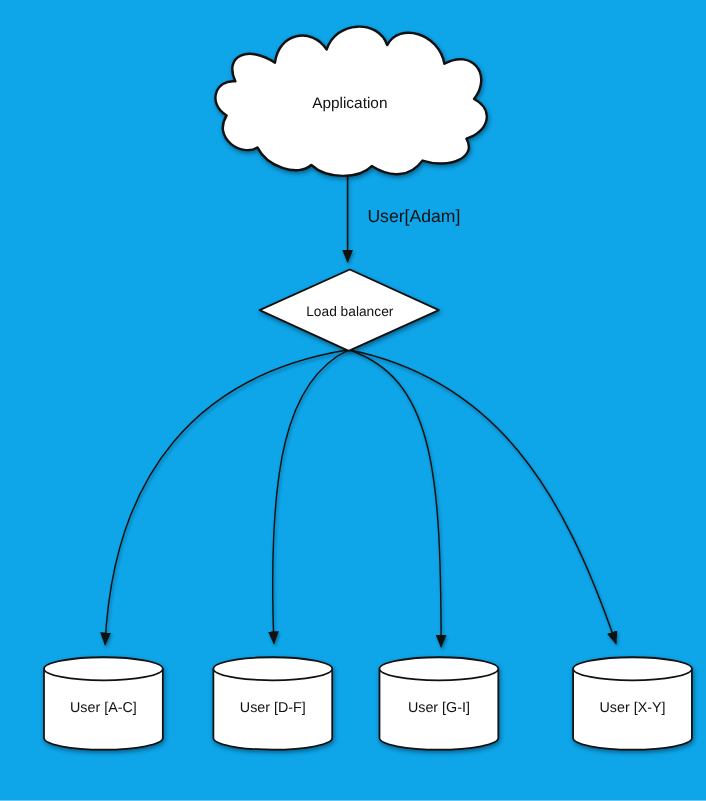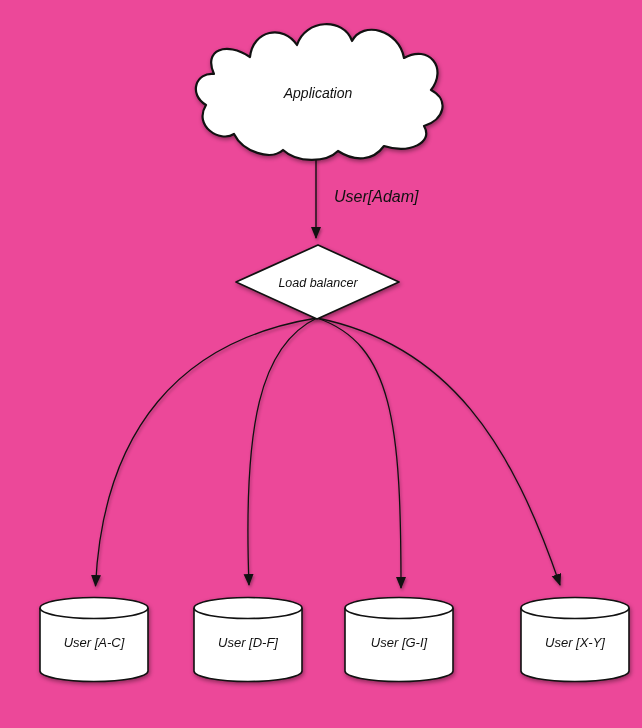--- a/index.html
+++ b/index.html
@@ -8,22 +8,21 @@
     background: #ffffff;
     width: 642px;
     height: 728px;
     overflow: hidden;
     font-family: "Liberation Sans", sans-serif;
   }
   .canvas {
     position: relative;
     width: 642px;
     height: 728px;
-    background: #ec4899;
-    font-style: italic;
+    background: #0ea5e9;
   }
   svg { display: block; }
   .shape-shadow { filter: drop-shadow(1.5px 2.5px 2px rgba(0,0,0,0.40)); }
   .line-shadow  { filter: drop-shadow(1px 2px 1.5px rgba(0,0,0,0.35)); }
   text {
     fill: #111111;
     font-family: "Liberation Sans", sans-serif;
   }
   .node-label   { font-size: 14px; }
   .lb-label     { font-size: 12.5px; }

